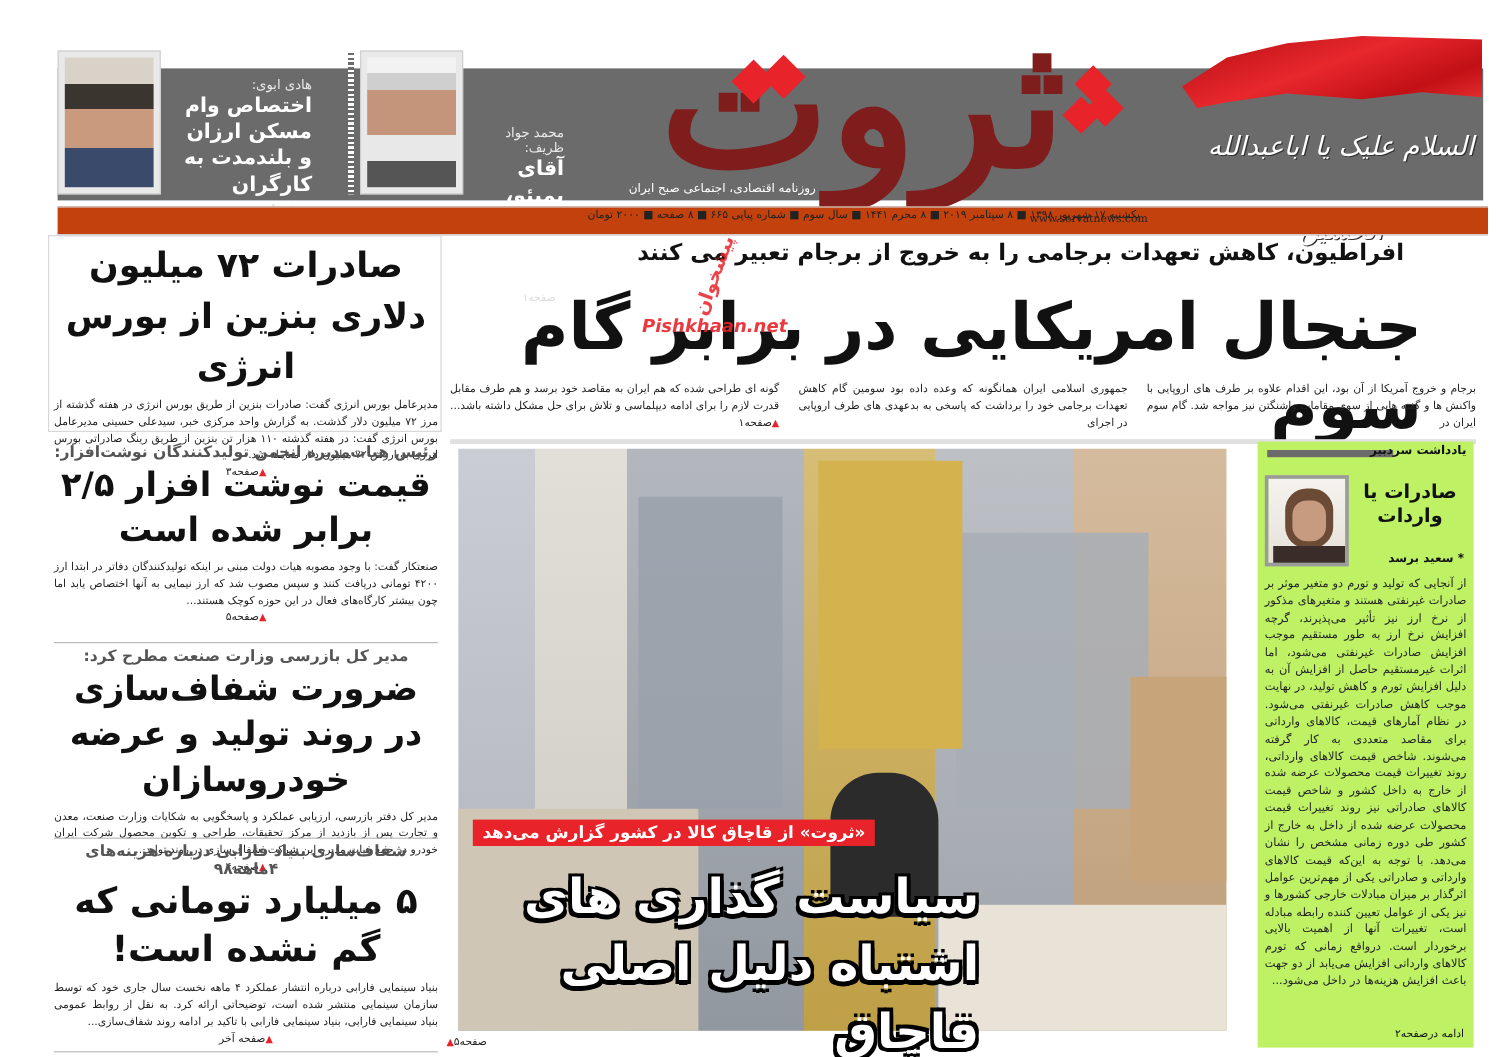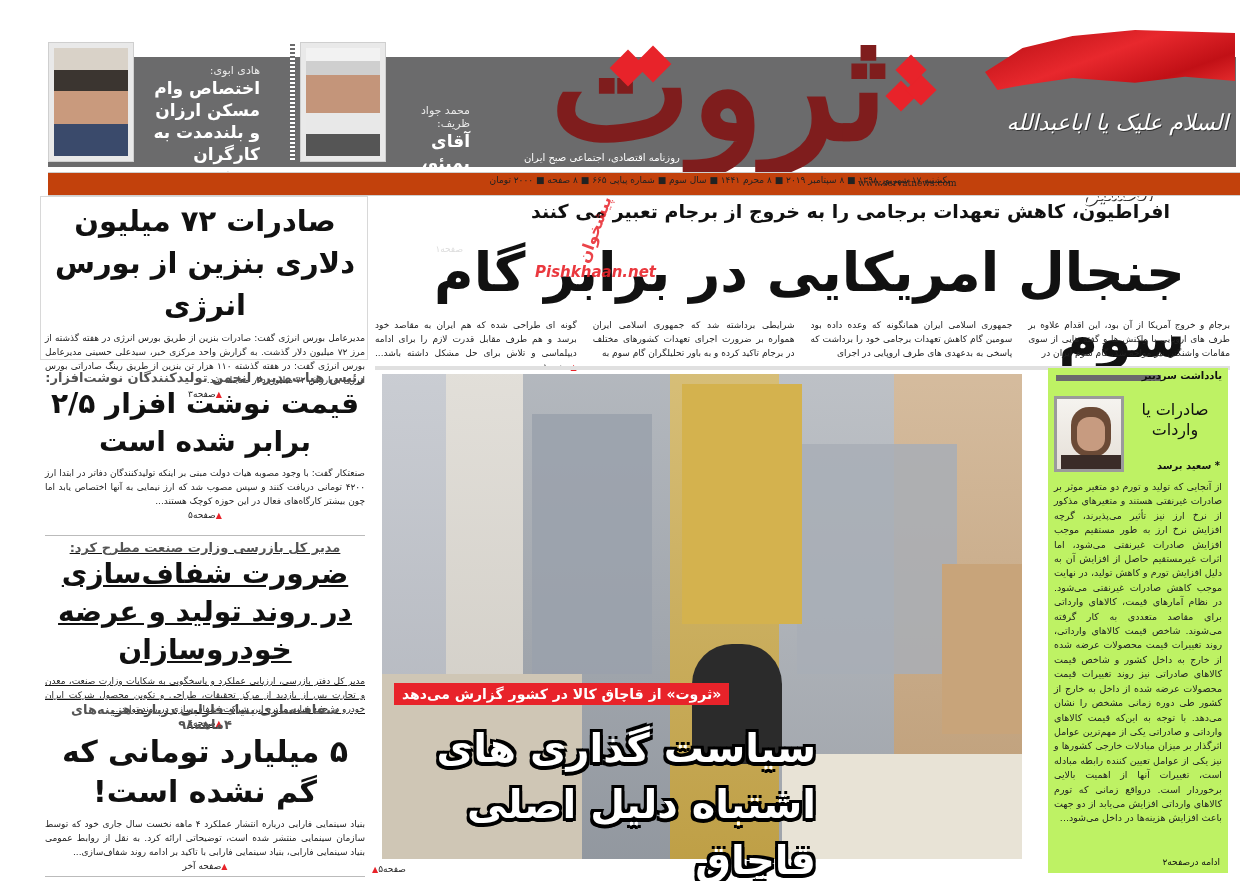--- a/index.html
+++ b/index.html
@@ -47,21 +47,21 @@
   .photo-block { position: absolute; }
   .photo-caption-red { position: absolute; left: 394px; top: 683px; background: #e8232a; color: #fff; font-weight: bold; font-size: 14px; padding: 3px 8px; direction: rtl; }
   .photo-headline { position: absolute; left: 386px; top: 720px; width: 430px; color: #fff; font-weight: bold; font-size: 40px; line-height: 56px; direction: rtl; text-align: right; text-shadow: 3px 3px 0 #000, -3px -3px 0 #000, 3px -3px 0 #000, -3px 3px 0 #000, 0 4px 0 #000; }
   .photo-page { position: absolute; left: 372px; top: 864px; }
 
   
   .editorial { position: absolute; left: 1048px; top: 368px; width: 180px; height: 505px; background: #bef264; }
   .ed-label { position: absolute; right: 6px; top: 2px; font-size: 10px; font-weight: bold; direction: rtl; }
   .ed-bar { position: absolute; left: 8px; top: 7px; width: 105px; height: 6px; background: #6b6b6c; }
   .ed-photo { position: absolute; left: 6px; top: 28px; width: 70px; height: 76px; border: 3px solid #9b9b9b; background: linear-gradient(#f5f3ef, #e6e0d8); overflow: hidden; }
-  .ed-title { position: absolute; right: 8px; top: 32px; font-size: 16px; font-weight: normal; line-height: 20px; direction: rtl; text-align: center; width: 90px; }
+  .ed-title { position: absolute; right: 8px; top: 32px; font-size: 16px; font-weight: bold; line-height: 20px; direction: rtl; text-align: center; width: 90px; }
   .ed-author { position: absolute; right: 8px; top: 92px; font-size: 10px; font-weight: bold; direction: rtl; }
   .ed-body { position: absolute; left: 6px; top: 112px; width: 168px; font-size: 9.5px; line-height: 14.4px; direction: rtl; text-align: justify; color: #222; }
   .ed-cont { position: absolute; right: 8px; bottom: 6px; font-size: 9px; direction: rtl; }
 
   
   .story { position: absolute; left: 45px; width: 320px; direction: rtl; text-align: center; }
   .story .kick { font-size: 13px; font-weight: bold; color: #555; }
   .story .head { font-size: 28px; font-weight: bold; line-height: 38px; color: #111; }
   .story .body { font-size: 9px; line-height: 14px; text-align: justify; color: #222; margin-top: 5px; }
   .story .pg { margin-top: 2px; }
@@ -119,21 +119,21 @@
 </div>
 
 <div class="story" style="top:370px;">
   <div class="kick">رئیس هیات‌مدیره انجمن تولیدکنندگان نوشت‌افزار:</div>
   <div class="head">قیمت نوشت افزار ۲/۵ برابر شده است</div>
   <div class="body">صنعتکار گفت: با وجود مصوبه هیات دولت مبنی بر اینکه تولیدکنندگان دفاتر در ابتدا ارز ۴۲۰۰ تومانی دریافت کنند و سپس مصوب شد که ارز نیمایی به آنها اختصاص یابد اما چون بیشتر کارگاه‌های فعال در این حوزه کوچک هستند...</div>
   <div class="pg page-ref"><span class="tri">▲</span><span>صفحه۵</span></div>
 </div>
 <div class="sep" style="top:535px;"></div>
 
-<div class="story" style="top:540px;text-decoration:underline;">
+<div class="story" style="top:540px;">
   <div class="kick">مدیر کل بازرسی وزارت صنعت مطرح کرد:</div>
   <div class="head">ضرورت شفاف‌سازی در روند تولید و عرضه خودروسازان</div>
   <div class="body">مدیر کل دفتر بازرسی، ارزیابی عملکرد و پاسخگویی به شکایات وزارت صنعت، معدن و تجارت پس از بازدید از مرکز تحقیقات، طراحی و تکوین محصول شرکت ایران خودرو در جمع هیات مدیره این شرکت، شفاف‌سازی در روند تولید...</div>
   <div class="pg page-ref"><span class="tri">▲</span><span>صفحه۴</span></div>
 </div>
 <div class="sep" style="top:698px;"></div>
 
 <div class="story" style="top:702px;">
   <div class="kick">شفاف‌سازی بنیاد فارابی درباره هزینه‌های ۴ماهه۹۸</div>
   <div class="head" style="font-size:30px; line-height:40px;">۵ میلیارد تومانی که گم نشده است!</div>
@@ -143,21 +143,20 @@
 <div class="sep" style="top:876px;"></div>
 
 <div class="kicker-main">افراطیون، کاهش تعهدات برجامی را به خروج از برجام تعبیر می کنند</div>
 <div class="headline-main">جنجال امریکایی در برابر گام سوم</div>
 <div class="watermark">Pishkhaan.net</div>
 <div class="watermark2">پیشخوان</div>
 
 <div class="lead-cols">
   <div class="lead-col">برجام و خروج آمریکا از آن بود، این اقدام علاوه بر طرف های اروپایی با واکنش ها و گفته هایی از سوی مقامات واشنگتن نیز مواجه شد. گام سوم ایران در</div>
   <div class="lead-col">جمهوری اسلامی ایران همانگونه که وعده داده بود سومین گام کاهش تعهدات برجامی خود را برداشت که پاسخی به بدعهدی های طرف اروپایی در اجرای</div>
-  <div class="lead-col">شرایطی برداشته شد که جمهوری اسلامی ایران همواره بر ضرورت اجرای تعهدات کشورهای مختلف در برجام تاکید کرده و به باور تحلیلگران گام سوم به</div>
   <div class="lead-col">
     <span>گونه ای طراحی شده که هم ایران به مقاصد خود برسد و هم طرف مقابل قدرت لازم را برای ادامه دیپلماسی و تلاش برای حل مشکل داشته باشد...</span>
     <span class="page-ref"><span class="tri">▲</span><span>صفحه۱</span></span>
   </div>
 </div>
 <div class="abs" style="left:375px; top:366px; width:855px; height:4px; background:#e0e0e0;"></div>
 
 <div class="main-photo">
   <div class="photo-block" style="left:150px; top:40px; width:120px; height:260px; background:#9aa1ab; opacity:.85;"></div>
   <div class="photo-block" style="left:415px; top:70px; width:160px; height:230px; background:#a8aeb6; opacity:.85;"></div>

